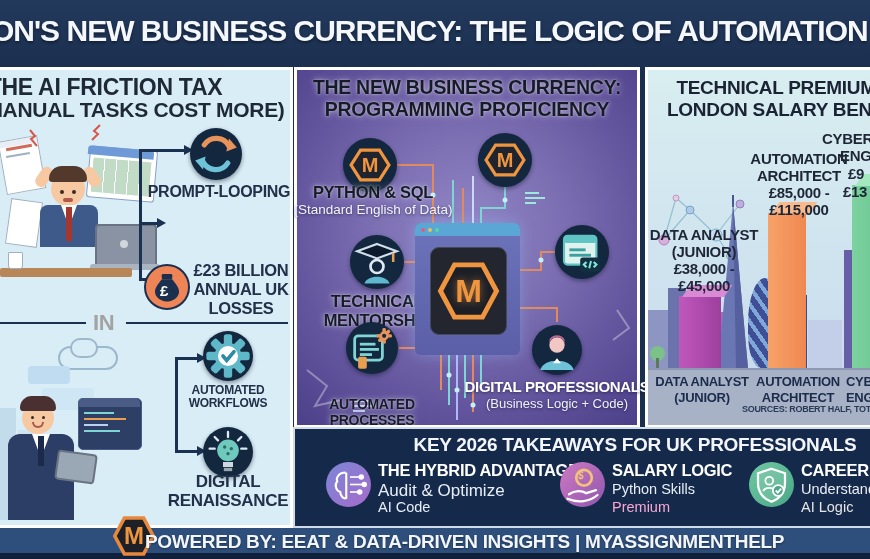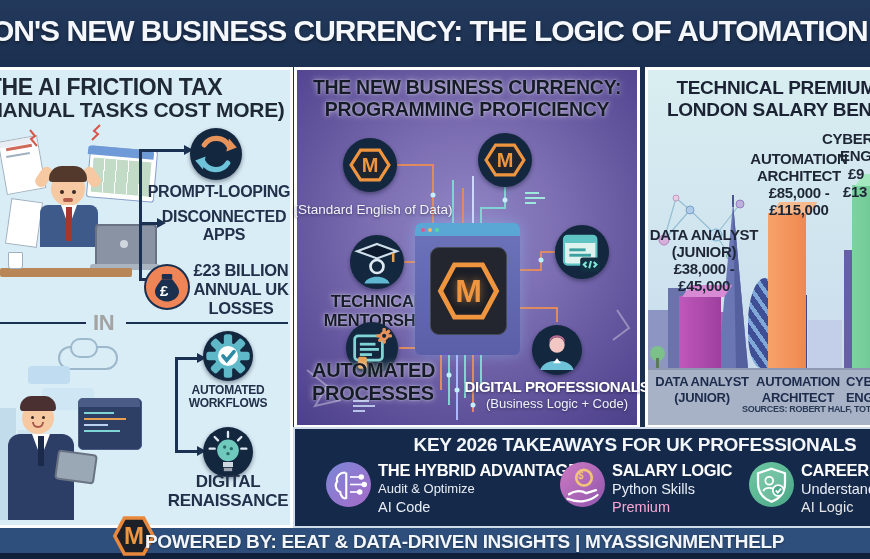--- a/index.html
+++ b/index.html
@@ -81,21 +81,20 @@
   <div class="navy-circle" style="left:190px;top:128px;width:52px;height:52px;">
     <svg width="52" height="52" viewBox="0 0 40 40" style="position:absolute;left:0;top:0;">
       <path d="M30 14 A11 11 0 0 0 11 13" stroke="#e8935a" stroke-width="4" fill="none" stroke-linecap="round"></path>
       <polygon points="30,8 36,15 28,18" fill="#e8935a"></polygon>
       <path d="M10 26 A11 11 0 0 0 29 27" stroke="#6fc3d9" stroke-width="4" fill="none" stroke-linecap="round"></path>
       <polygon points="10,32 4,25 12,22" fill="#6fc3d9"></polygon>
     </svg>
   </div>
   <div class="abs b ctr nw" style="left:139px;top:183px;width:160px;font-size:16px;color:#22304a;">PROMPT-LOOPING</div>
 
-  <div class="abs b ctr" style="left:161px;top:208px;width:126px;font-size:16px;line-height:1.15;color:#22304a;">DISCONNECTED APPS</div>
 
   <div class="abs" style="left:144px;top:264px;width:46px;height:46px;border-radius:50%;background:#ef8557;border:2px solid #1b2f4f;box-sizing:border-box;">
     <svg width="42" height="42" viewBox="0 0 32 32" style="position:absolute;left:0;top:0;">
       <rect x="12" y="6" width="8" height="4" rx="1" fill="#1b2f4f"></rect>
       <path d="M12 10 h8 l3 4 c6 8 -2 13 -7 13 s-13 -5 -7 -13 z" fill="#1b2f4f"></path>
     </svg>
     <span class="abs b" style="left:14px;top:16px;font-size:15px;color:#fff;">£</span>
   </div>
   <div class="abs b ctr" style="left:191px;top:261px;width:100px;font-size:16.5px;line-height:1.15;color:#22304a;">£23 BILLION ANNUAL UK LOSSES</div>
 
@@ -220,20 +219,21 @@
     </svg>
     <span class="hex-letter" style="font-size:20px;">M</span>
   </div>
   <div class="navy-circle" style="left:478px;top:133px;width:54px;height:54px;">
     <svg width="54" height="54" viewBox="0 0 40 40" style="position:absolute;left:0;top:0;">
       <polygon points="13,9 27,9 34,20 27,31 13,31 6,20" fill="#20242e" stroke="#f0953f" stroke-width="2.4"></polygon>
     </svg>
     <span class="hex-letter" style="font-size:20px;">M</span>
   </div>
 
+  <div class="abs b ctr nw glow-black" style="left:293px;top:183px;width:160px;font-size:16.5px;color:#161b28;">PYTHON &amp; SQL</div>
   <div class="abs ctr nw glow-white" style="left:273px;top:202px;width:200px;font-size:13.5px;color:#f2f4fa;">(Standard English of Data)</div>
 
 
   <div class="navy-circle" style="left:350px;top:235px;width:54px;height:54px;">
     <svg width="54" height="54" viewBox="0 0 30 30" style="position:absolute;left:0;top:0;">
       <polygon points="15,5 26,9 15,13 4,9" fill="#0d1a2e" stroke="#cfe0ea" stroke-width="1.2"></polygon>
       <line x1="24" y1="10" x2="24" y2="15" stroke="#e8a050" stroke-width="1.4"></line>
       <circle cx="15" cy="17.5" r="3.6" fill="none" stroke="#dfe9f2" stroke-width="1.5"></circle>
       <path d="M8 27 C9.5 22 20.5 22 22 27" fill="#5fb8cf"></path>
     </svg>
@@ -262,21 +262,21 @@
       <g transform="translate(22,8)" fill="#e8935a">
         <rect x="-1" y="-4.5" width="2" height="9" rx="0.8"></rect>
         <rect x="-4.5" y="-1" width="9" height="2" rx="0.8"></rect>
         <rect x="-1" y="-4.5" width="2" height="9" rx="0.8" transform="rotate(45)"></rect>
         <circle r="2.6"></circle>
         <circle r="1.2" fill="#13273f"></circle>
       </g>
       <rect x="7" y="20" width="5" height="7" rx="1" fill="#e8a050"></rect>
     </svg>
   </div>
-  <div class="abs b ctr glow-black" style="left:312px;top:359px;width:120px;font-size:20px;line-height:1.15;color:#161b28;">AUTOMATED PROCESSES</div>
+  <div class="abs b ctr glow-black" style="left:312px;top:396px;width:120px;font-size:14px;line-height:1.15;color:#161b28;">AUTOMATED PROCESSES</div>
 
   <div class="navy-circle" style="left:532px;top:325px;width:50px;height:50px;">
     <svg width="50" height="50" viewBox="0 0 30 30" style="position:absolute;left:0;top:0;">
       <circle cx="15" cy="12" r="4.6" fill="#f2c6c2"></circle>
       <path d="M10.5 11 A4.6 4.6 0 0 1 19.5 11 L19.5 8.5 A5.5 5.5 0 0 0 10.5 8.5 Z" fill="#b86a90"></path>
       <path d="M5 27 C6.5 19.5 23.5 19.5 25 27 Z" fill="#6fc3d9"></path>
       <polygon points="15,20 12.6,23 17.4,23" fill="#ffffff"></polygon>
     </svg>
   </div>
   <div class="abs b ctr nw glow-white" style="left:457px;top:378px;width:200px;font-size:15px;color:#fff;">DIGITAL PROFESSIONALS</div>
@@ -376,21 +376,21 @@
         <line x1="16" y1="10" x2="23" y2="10"></line>
           <circle cx="23.5" cy="10" r="1.3"></circle>
         <line x1="16" y1="15" x2="25" y2="15"></line>
           <circle cx="25.5" cy="15" r="1.3"></circle>
         <line x1="16" y1="20" x2="22" y2="20"></line>
           <circle cx="22.5" cy="20" r="1.3"></circle>
       </g>
     </svg>
   </div>
   <div class="abs b nw" style="left:378px;top:461px;font-size:16.5px;color:#fff;">THE HYBRID ADVANTAGE</div>
-  <div class="abs nw" style="left:378px;top:481px;font-size:13px;color:#e8eef6;">Audit &amp; Optimize</div>
+  <div class="abs nw" style="left:378px;top:481px;font-size:17px;color:#e8eef6;">Audit &amp; Optimize</div>
   <div class="abs nw" style="left:378px;top:499px;font-size:14.5px;color:#e8eef6;">AI Code</div>
 
   <div class="tk-ic" style="left:560px;top:462px;background:linear-gradient(135deg,#cf7ac2,#8f56ad);">
     <svg width="45" height="45" viewBox="0 0 30 30" style="position:absolute;left:0;top:0;">
       <circle cx="16" cy="10.5" r="5.2" fill="none" stroke="#f0c27a" stroke-width="1.8"></circle>
       <path d="M6 21.5 C10 18.8 14.5 18.8 17.5 20.8 L24 18.8" fill="none" stroke="#fff" stroke-width="1.5" stroke-linecap="round"></path>
       <path d="M5 24.5 C12 27.5 20 26.5 25 22" fill="none" stroke="#fff" stroke-width="1.5" stroke-linecap="round"></path>
     </svg>
     <span class="abs b" style="left:18px;top:8px;font-size:10px;color:#f0c27a;">$</span>
   </div>

